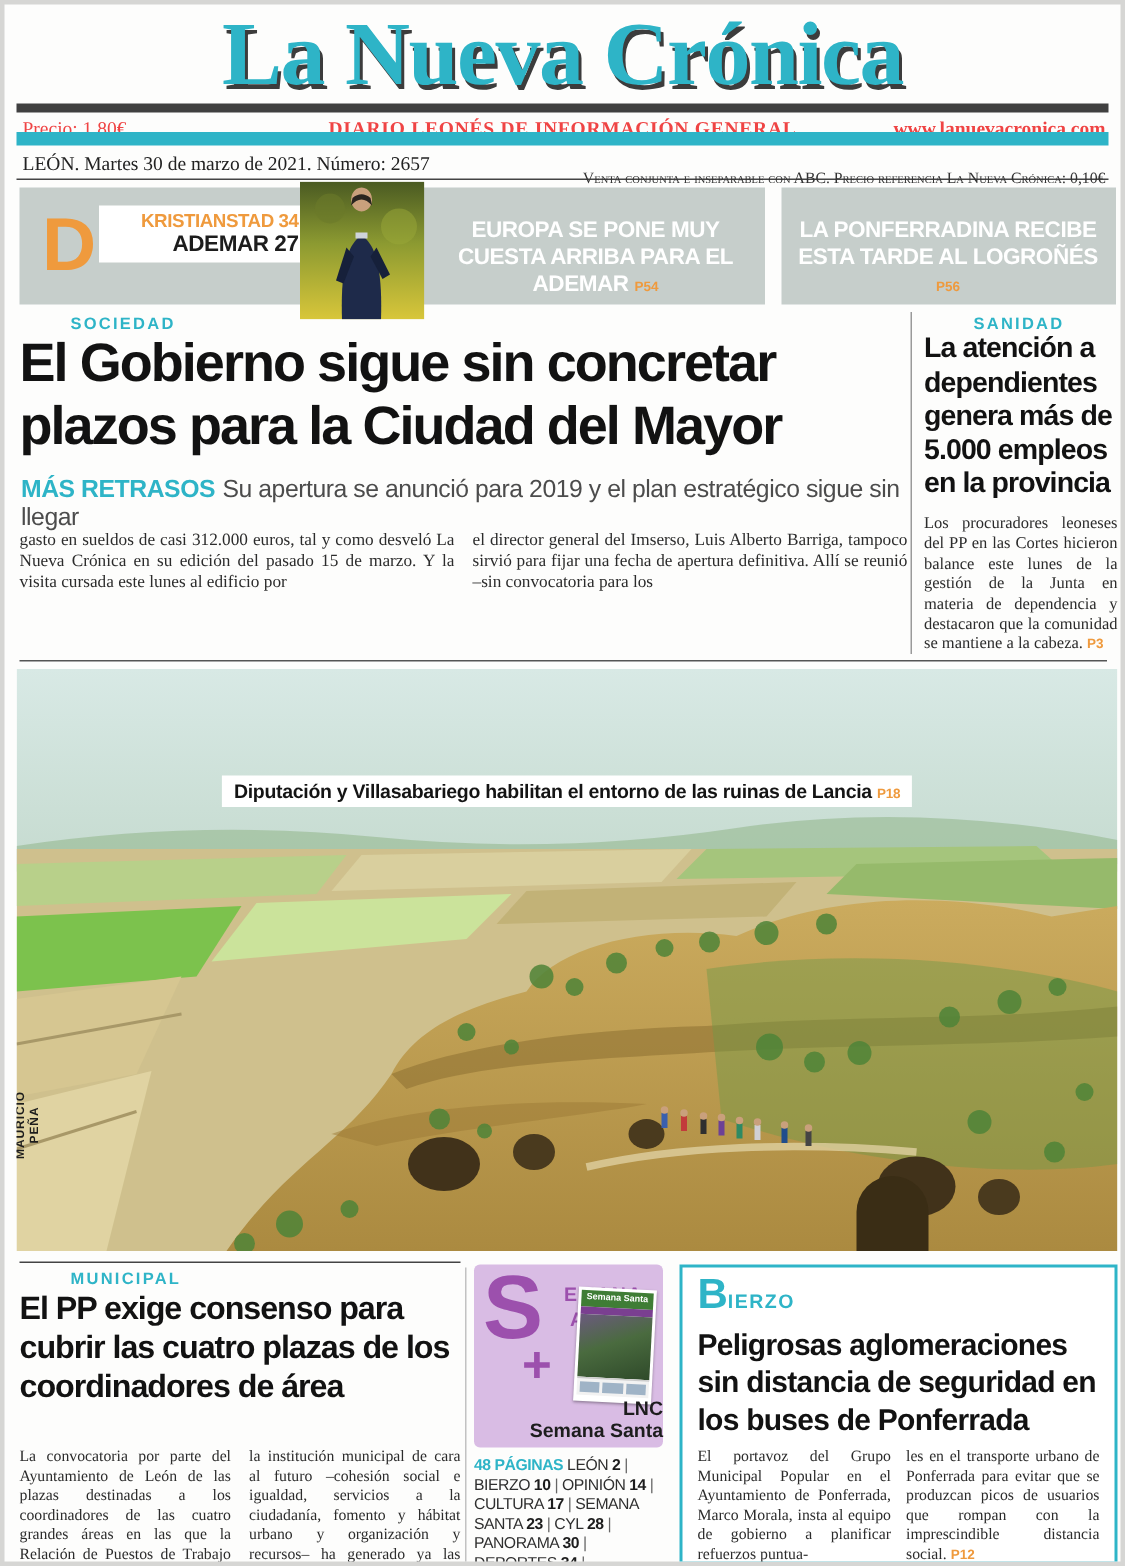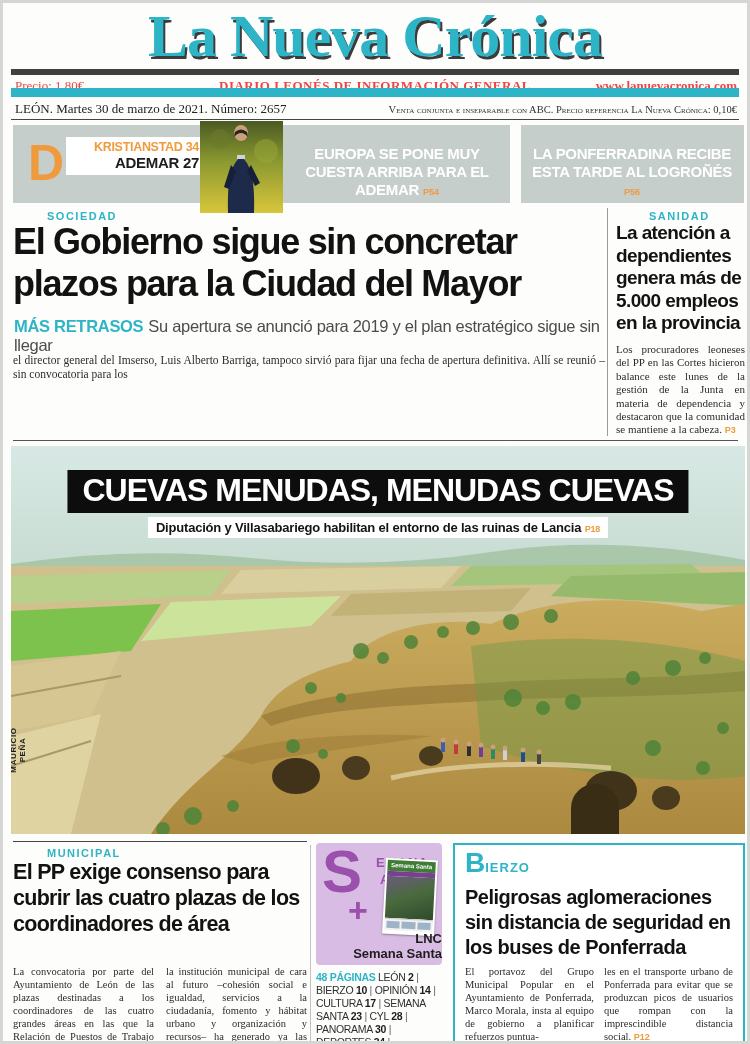--- a/index.html
+++ b/index.html
@@ -18,21 +18,21 @@
     color:var(--teal);text-shadow:2px 3px 0 #3c3c3c;letter-spacing:-1px;}
   .info-row{position:absolute;top:66px;left:8px;right:8px;height:14px;border-top:6px solid #404040;
     font-family:"Liberation Serif",serif;font-size:13px;color:#ef4444;}
   .info-row .price{position:absolute;left:4px;top:3px;}
   .info-row .tagline{position:absolute;left:0;right:0;top:3px;text-align:center;font-weight:bold;letter-spacing:.5px;}
   .info-row .website{position:absolute;right:2px;top:3px;font-weight:bold;}
   .teal-bar{position:absolute;top:85px;left:8px;right:8px;height:9px;background:var(--teal);}
   .edition-row{position:absolute;top:96px;left:8px;right:8px;height:21px;border-bottom:1px solid #444;
     font-family:"Liberation Serif",serif;font-size:13px;color:#222;}
   .edition-row .edition{position:absolute;left:4px;top:2px;}
-  .edition-row .sale{position:absolute;right:2px;top:5px;font-variant:small-caps;font-size:10.5px;color:#333;margin-left:24px;}
+  .edition-row .sale{position:absolute;right:2px;top:15px;font-variant:small-caps;font-size:10.5px;color:#333;margin-left:24px;}
 
   
   .sports-left{position:absolute;left:10px;top:122px;width:497px;height:78px;background:var(--strip-gray);}
   .sports-right{position:absolute;left:518px;top:122px;width:223px;height:78px;background:var(--strip-gray);}
   .d-logo{position:absolute;left:15px;top:6px;font-size:50px;line-height:64px;font-weight:800;
     color:var(--orange);letter-spacing:-2px;}
   .score-box{position:absolute;left:53px;top:12px;width:138px;height:38px;background:#fff;
     text-align:right;padding:3px 5px 0 0;}
   .score-line1{font-size:12.5px;font-weight:bold;color:var(--orange);letter-spacing:-.3px;}
   .score-line2{font-size:15px;font-weight:bold;color:#1d1d1d;letter-spacing:-.3px;}
@@ -173,20 +173,21 @@
       <b class="pref-sm">P56</b>
     </div>
   </div>
 
   <div class="kicker lead-kicker">SOCIEDAD</div>
   <h2 class="lead-headline">El Gobierno sigue sin concretar plazos para la Ciudad del Mayor</h2>
   <div class="lead-deck">
     <span class="deck-tag">MÁS RETRASOS</span><span>Su apertura se anunció para 2019 y el plan estratégico sigue sin llegar</span>
   </div>
   <div class="lead-body">
+    <div class="body-col">gasto en sueldos de casi 312.000 euros, tal y como desveló La Nueva Crónica en su edición del pasado 15 de marzo. Y la visita cursada este lunes al edificio por</div>
     <div class="body-col">el director general del Imserso, Luis Alberto Barriga, tampoco sirvió para fijar una fecha de apertura definitiva. Allí se reunió –sin convocatoria para los</div>
   </div>
   <div class="v-divider"></div>
 
   <div class="kicker health-kicker">SANIDAD</div>
   <h3 class="health-headline">La atención a dependientes genera más de 5.000 empleos en la provincia</h3>
   <div class="health-body">
     <span>Los procuradores leoneses del PP en las Cortes hicieron balance este lunes de la gestión de la Junta en materia de dependencia y destacaron que la comunidad se mantiene a la cabeza.</span>
     <b class="pref">P3</b>
   </div>
@@ -266,21 +267,20 @@
         <rect x="480" y="303" width="4" height="10" fill="#2e8a63"></rect>
           <circle cx="482" cy="301" r="2.5" fill="#c9a07c"></circle>
         <rect x="492" y="304" width="4" height="10" fill="#d0cfd4"></rect>
           <circle cx="494" cy="302" r="2.5" fill="#c9a07c"></circle>
         <rect x="510" y="306" width="4" height="10" fill="#1f4d8c"></rect>
           <circle cx="512" cy="304" r="2.5" fill="#c9a07c"></circle>
         <rect x="526" y="308" width="4" height="10" fill="#444444"></rect>
           <circle cx="528" cy="306" r="2.5" fill="#c9a07c"></circle>
       </g>
     </svg>
-    <div class="photo-banner">CUEVAS MENUDAS, MENUDAS CUEVAS</div>
     <div class="photo-subbanner">
       <span>Diputación y Villasabariego habilitan el entorno de las ruinas de Lancia</span>
       <b class="pref">P18</b>
     </div>
     <div class="photo-credit">MAURICIO PEÑA</div>
   </figure>
 
   <div class="muni-rule"></div>
   <div class="kicker muni-kicker">MUNICIPAL</div>
   <h3 class="muni-headline">El PP exige consenso para cubrir las cuatro plazas de los coordinadores de área</h3>

